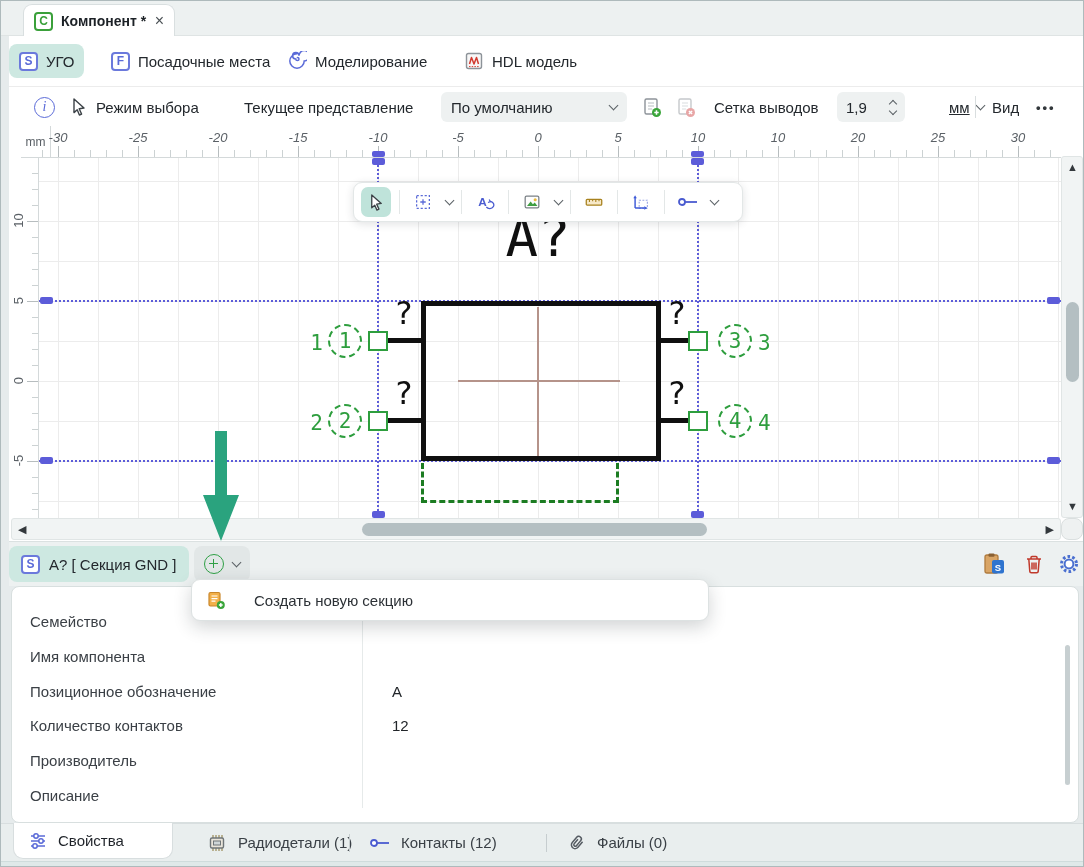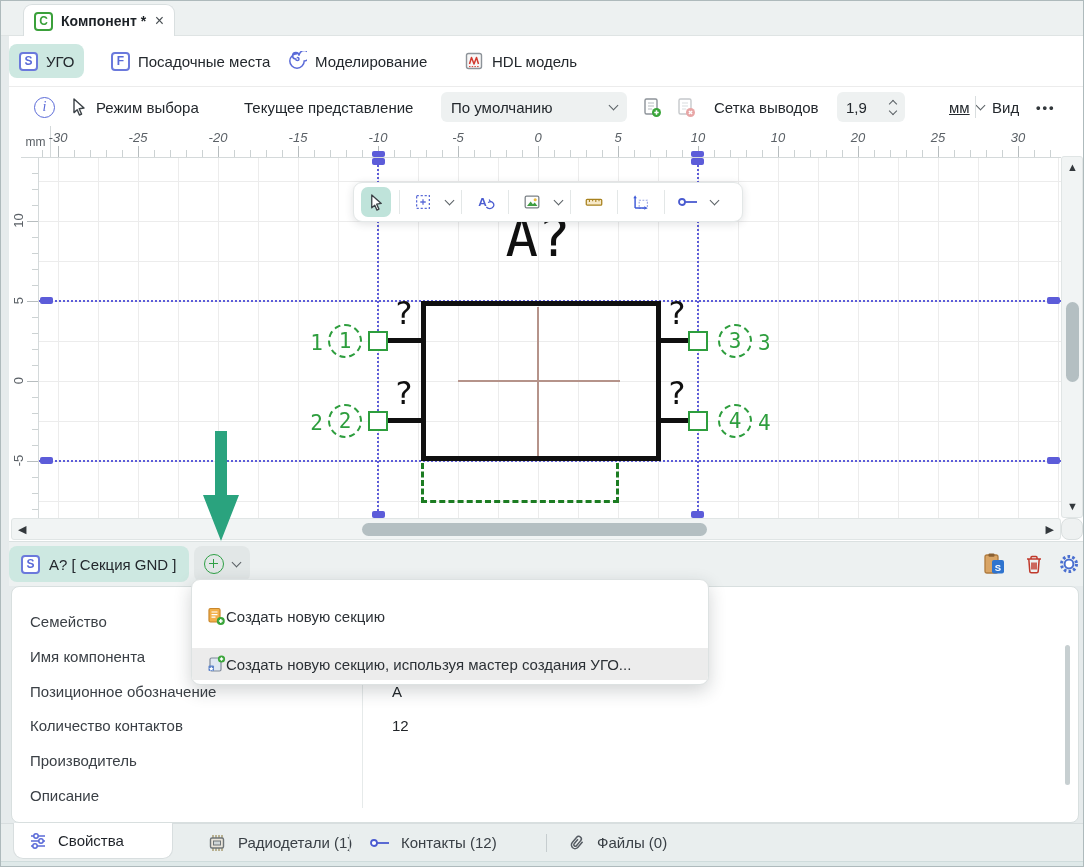--- a/index.html
+++ b/index.html
@@ -103,21 +103,21 @@
   
   .props{position:absolute;left:10px;top:585px;width:1068px;height:237px;background:#fff;border:1px solid #d8dfdf;border-radius:8px;}
   .prow-label{position:absolute;left:18px;font-size:15px;color:#3b4046;}
   .prow-value{position:absolute;left:380px;font-size:15px;color:#22262a;min-width:60px;min-height:16px;}
   .pdivider{position:absolute;left:350px;top:14px;bottom:14px;width:1px;background:#e6eaea;}
   .pscroll{position:absolute;left:1053px;top:58px;width:5px;height:140px;background:#c7cfd1;border-radius:3px;}
 
   
   .menu{position:absolute;left:190px;top:578px;width:518px;background:#fff;border:1px solid #ddE2e2;border-radius:9px;
         box-shadow:0 6px 18px rgba(30,40,45,.20);padding:4px 0;z-index:60;overflow:hidden;}
-  .menu-item{height:32px;display:flex;align-items:center;gap:0;padding:0 14px;font-size:15px;color:#2c3136;white-space:nowrap;margin-top:16px;}
+  .menu-item{height:32px;display:flex;align-items:center;gap:28px;padding:0 14px;font-size:15px;color:#2c3136;white-space:nowrap;}
   .menu-item.hl{background:#ececec;}
 
   
   .bottom-tabs{position:absolute;left:0;top:822px;width:1084px;height:38px;background:#e9eeee;border-top:1px solid #d8dedf;}
   .btab-active{position:absolute;left:12px;top:-1px;width:160px;height:36px;background:#fff;border:1px solid #d8dedf;border-top:none;
                border-radius:0 0 10px 10px;display:flex;align-items:center;gap:10px;padding:0 14px;font-size:15px;color:#1f2329;}
   .btab{position:absolute;top:0;height:37px;display:flex;align-items:center;gap:10px;font-size:15px;color:#3a4046;}
   .btab-sep{position:absolute;top:10px;width:1px;height:18px;background:#c6cdcf;}
   .bottom-strip{position:absolute;left:0;top:860px;width:1084px;height:7px;background:#dfe9e9;border-top:1px solid #cfdcdc;}
 
@@ -466,32 +466,20 @@
       <span>
         <svg width="20" height="20" viewBox="0 0 20 20">
           <rect x="3" y="2.5" width="11" height="13.5" rx="1.5" fill="#f2b04a" stroke="#c9862a" stroke-width="1.2"></rect>
           <path d="M5.5 6 h6 M5.5 8.6 h6 M5.5 11.2 h4" stroke="#fff" stroke-width="1.2"></path>
           <circle cx="14.8" cy="15" r="4" fill="#3aa53a"></circle>
           <path d="M14.8 13.1 v3.8 M12.9 15 h3.8" stroke="#fff" stroke-width="1.4"></path>
         </svg>
       </span>
       <span>Создать новую секцию</span>
     </div>
-    <div class="menu-item hl">
-      <span>
-        <svg width="20" height="20" viewBox="0 0 20 20">
-          <rect x="4" y="4" width="11" height="13" rx="1.5" fill="#dfe7f2" stroke="#7f8a99" stroke-width="1.2"></rect>
-          <rect x="2.5" y="11.5" width="5.5" height="5.5" rx="1" fill="#5b82c9"></rect>
-          <path d="M5.3 12.6 l0.7 1.4 1.5 0.2 -1.1 1.1 0.3 1.5 -1.4 -0.7 -1.4 0.7 0.3 -1.5 -1.1 -1.1 1.5 -0.2 Z" fill="#fff"></path>
-          <circle cx="15.5" cy="5" r="3.6" fill="#3aa53a"></circle>
-          <path d="M15.5 3.3 v3.4 M13.8 5 h3.4" stroke="#fff" stroke-width="1.3"></path>
-        </svg>
-      </span>
-      <span>Создать новую секцию, используя мастер создания УГО...</span>
-    </div>
   </div>
 
   <div class="bottom-tabs">
     <div class="btab-active">
       <span>
         <svg width="20" height="20" viewBox="0 0 20 20" stroke="#5b6bd8" stroke-width="1.5" fill="#fff">
           <path d="M3 5 h14 M3 10 h14 M3 15 h14"></path>
           <circle cx="8" cy="5" r="2.2"></circle>
             <circle cx="13" cy="10" r="2.2"></circle>
             <circle cx="7" cy="15" r="2.2"></circle>

